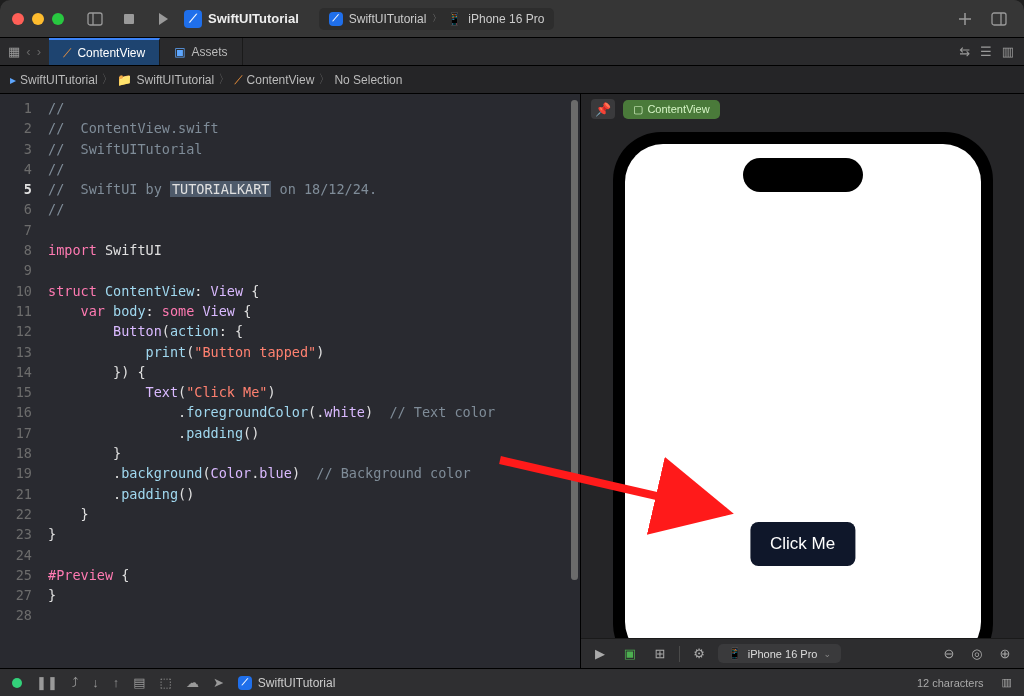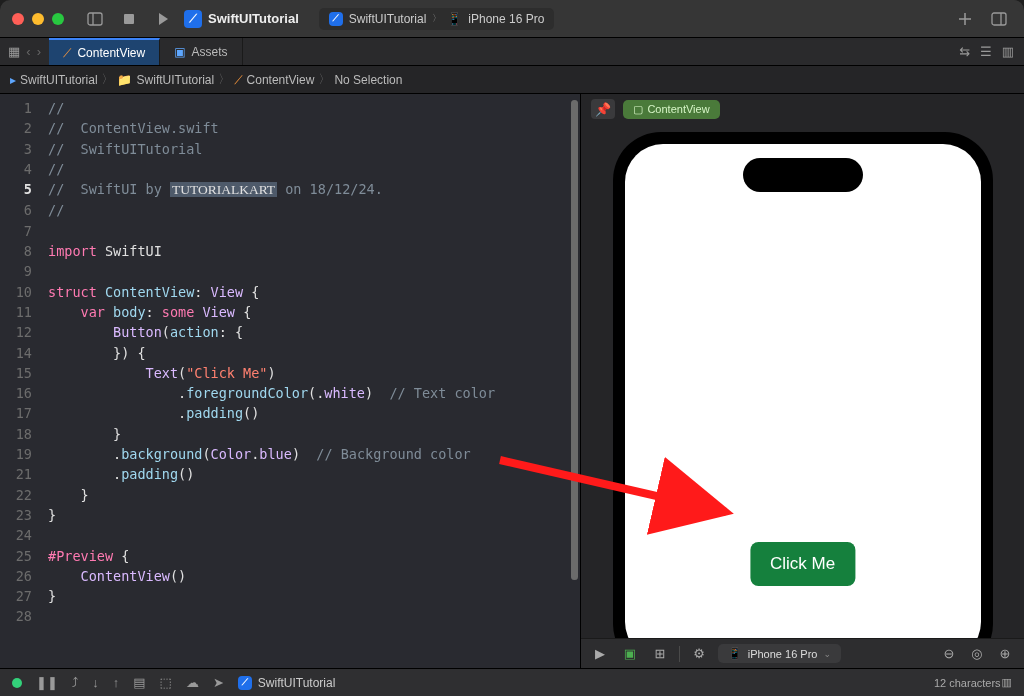--- a/index.html
+++ b/index.html
@@ -35,41 +35,41 @@
   .txt { white-space:pre; }
   .c-comment{color:#7f8c98}
   .c-kw{color:#ff7ab2}
   .c-type{color:#dabaff}
   .c-type2{color:#a0d8ef}
   .c-str{color:#ff8170}
   .c-num{color:#d9c97c}
   .c-func{color:#a0d8ef}
   .c-plain{color:#e0e0e0}
   .c-attr{color:#ff7ab2}
-  .hl-author{background:#4e5a6a; color:#e0e0e0; padding:0 2px;font-family:Liberation Serif, serif;}
+  .hl-author{background:#4e5a6a; color:#e0e0e0; padding:0 2px;}
   .vscroll { position:absolute; right:2px; top:6px; width:7px; height:480px; background:rgba(120,120,120,.3); border-radius:4px; }
   .vthumb{position:absolute;top:0;left:0;width:100%;height:480px;background:#6b6b6b;border-radius:4px}
   .preview { flex:1; background:#252527; display:flex; flex-direction:column; border-left:1px solid #000; }
   .pv-top { height:30px; display:flex; align-items:center; gap:8px; padding:0 10px; }
   .pin-btn{width:24px;height:20px;background:#3a3a3c;border-radius:4px;display:flex;align-items:center;justify-content:center;color:#bbb}
   .tag { background:#4a7a3a; color:#d6f5c6; font-size:11px; padding:3px 10px; border-radius:5px; display:flex; align-items:center; gap:4px; }
   .canvas { flex:1; display:flex; align-items:flex-start; justify-content:center; overflow:hidden; padding-top:8px; }
   .phone { width:380px; height:540px; background:#000; border-radius:48px; position:relative; padding:12px; }
   .screen { width:100%; height:100%; background:#fff; border-radius:38px; position:relative; overflow:hidden; }
   .island { position:absolute; top:14px; left:50%; transform:translateX(-50%); width:120px; height:34px; background:#000; border-radius:20px; }
-  .btn-demo { position:absolute; top:398px; left:50%; transform:translateX(-50%); background:#15803d; color:#fff; font-size:17px; padding:12px 20px; border-radius:8px; }
+  .btn-demo { position:absolute; top:378px; left:50%; transform:translateX(-50%); background:#0f172a; color:#fff; font-size:17px; padding:12px 20px; border-radius:8px; }
   .pv-bottom { height:30px; background:#2d2d2f; border-top:1px solid #1a1a1a; display:flex; align-items:center; gap:8px; padding:0 8px; }
   .pvb-ico{width:22px;height:20px;display:flex;align-items:center;justify-content:center;color:#aaa;border-radius:4px}
   .pvb-ico.on{color:#4caf50}
   .device-sel{background:#3a3a3c;padding:3px 10px;border-radius:5px;display:flex;align-items:center;gap:6px;font-size:11px;color:#ddd}
   .pvb-right{margin-left:auto;display:flex;gap:6px}
   .bottombar { height:28px; background:#2f2f31; border-top:1px solid #000; display:flex; align-items:center; padding:0 12px; gap:14px; color:#9a9a9a; }
   .bb-dot{width:10px;height:10px;background:#33d17a;border-radius:50%}
   .bb-proj{display:flex;align-items:center;gap:6px;color:#ccc;font-size:12px}
-  .bb-right{margin-left:auto;display:flex;align-items:center;gap:1px;font-size:11px;color:#aaa}
+  .bb-right{margin-left:auto;display:flex;align-items:center;gap:18px;font-size:11px;color:#aaa}
   .arrow-annotation{position:absolute; left:496px; top:452px; pointer-events:none; z-index:50}
   .arrow-annotation svg{overflow:visible}
 </style>
 </head>
 <body>
 
 <div class="titlebar">
   <div class="traffic">
     <div class="dot red"></div>
     <div class="dot yellow"></div>
@@ -202,20 +202,24 @@
         </div>
       <div class="line">
           <span class="gutter">11</span>
           <span class="txt"><span class="c-plain">    </span><span class="c-kw">var</span><span class="c-plain"> </span><span class="c-type2">body</span><span class="c-plain">: </span><span class="c-kw">some</span><span class="c-plain"> </span><span class="c-type">View</span><span class="c-plain"> {</span></span>
         </div>
       <div class="line">
           <span class="gutter">12</span>
           <span class="txt"><span class="c-plain">        </span><span class="c-type">Button</span><span class="c-plain">(</span><span class="c-func">action</span><span class="c-plain">: {</span></span>
         </div>
       <div class="line">
+          <span class="gutter">13</span>
+          <span class="txt"><span class="c-plain">            </span><span class="c-func">print</span><span class="c-plain">(</span><span class="c-str">"Button tapped"</span><span class="c-plain">)</span></span>
+        </div>
+      <div class="line">
           <span class="gutter">14</span>
           <span class="txt c-plain">        }) {</span>
         </div>
       <div class="line">
           <span class="gutter">15</span>
           <span class="txt"><span class="c-plain">            </span><span class="c-type">Text</span><span class="c-plain">(</span><span class="c-str">"Click Me"</span><span class="c-plain">)</span></span>
         </div>
       <div class="line">
           <span class="gutter">16</span>
           <span class="txt"><span class="c-plain">                .</span><span class="c-func">foregroundColor</span><span class="c-plain">(.</span><span class="c-type">white</span><span class="c-plain">)  </span><span class="c-comment">// Text color</span></span>
@@ -244,24 +248,20 @@
           <span class="gutter">23</span>
           <span class="txt c-plain">}</span>
         </div>
       <div class="line">
           <span class="gutter">24</span>
           <span class="txt"> </span>
         </div>
       <div class="line">
           <span class="gutter">25</span>
           <span class="txt"><span class="c-attr">#Preview</span><span class="c-plain"> {</span></span>
-        </div>
-      <div class="line">
-          <span class="gutter">26</span>
-          <span class="txt"><span class="c-plain">    </span><span class="c-type">ContentView</span><span class="c-plain">()</span></span>
         </div>
       <div class="line">
           <span class="gutter">27</span>
           <span class="txt c-plain">}</span>
         </div>
       <div class="line">
           <span class="gutter">28</span>
           <span class="txt"> </span>
         </div>
     </div>

